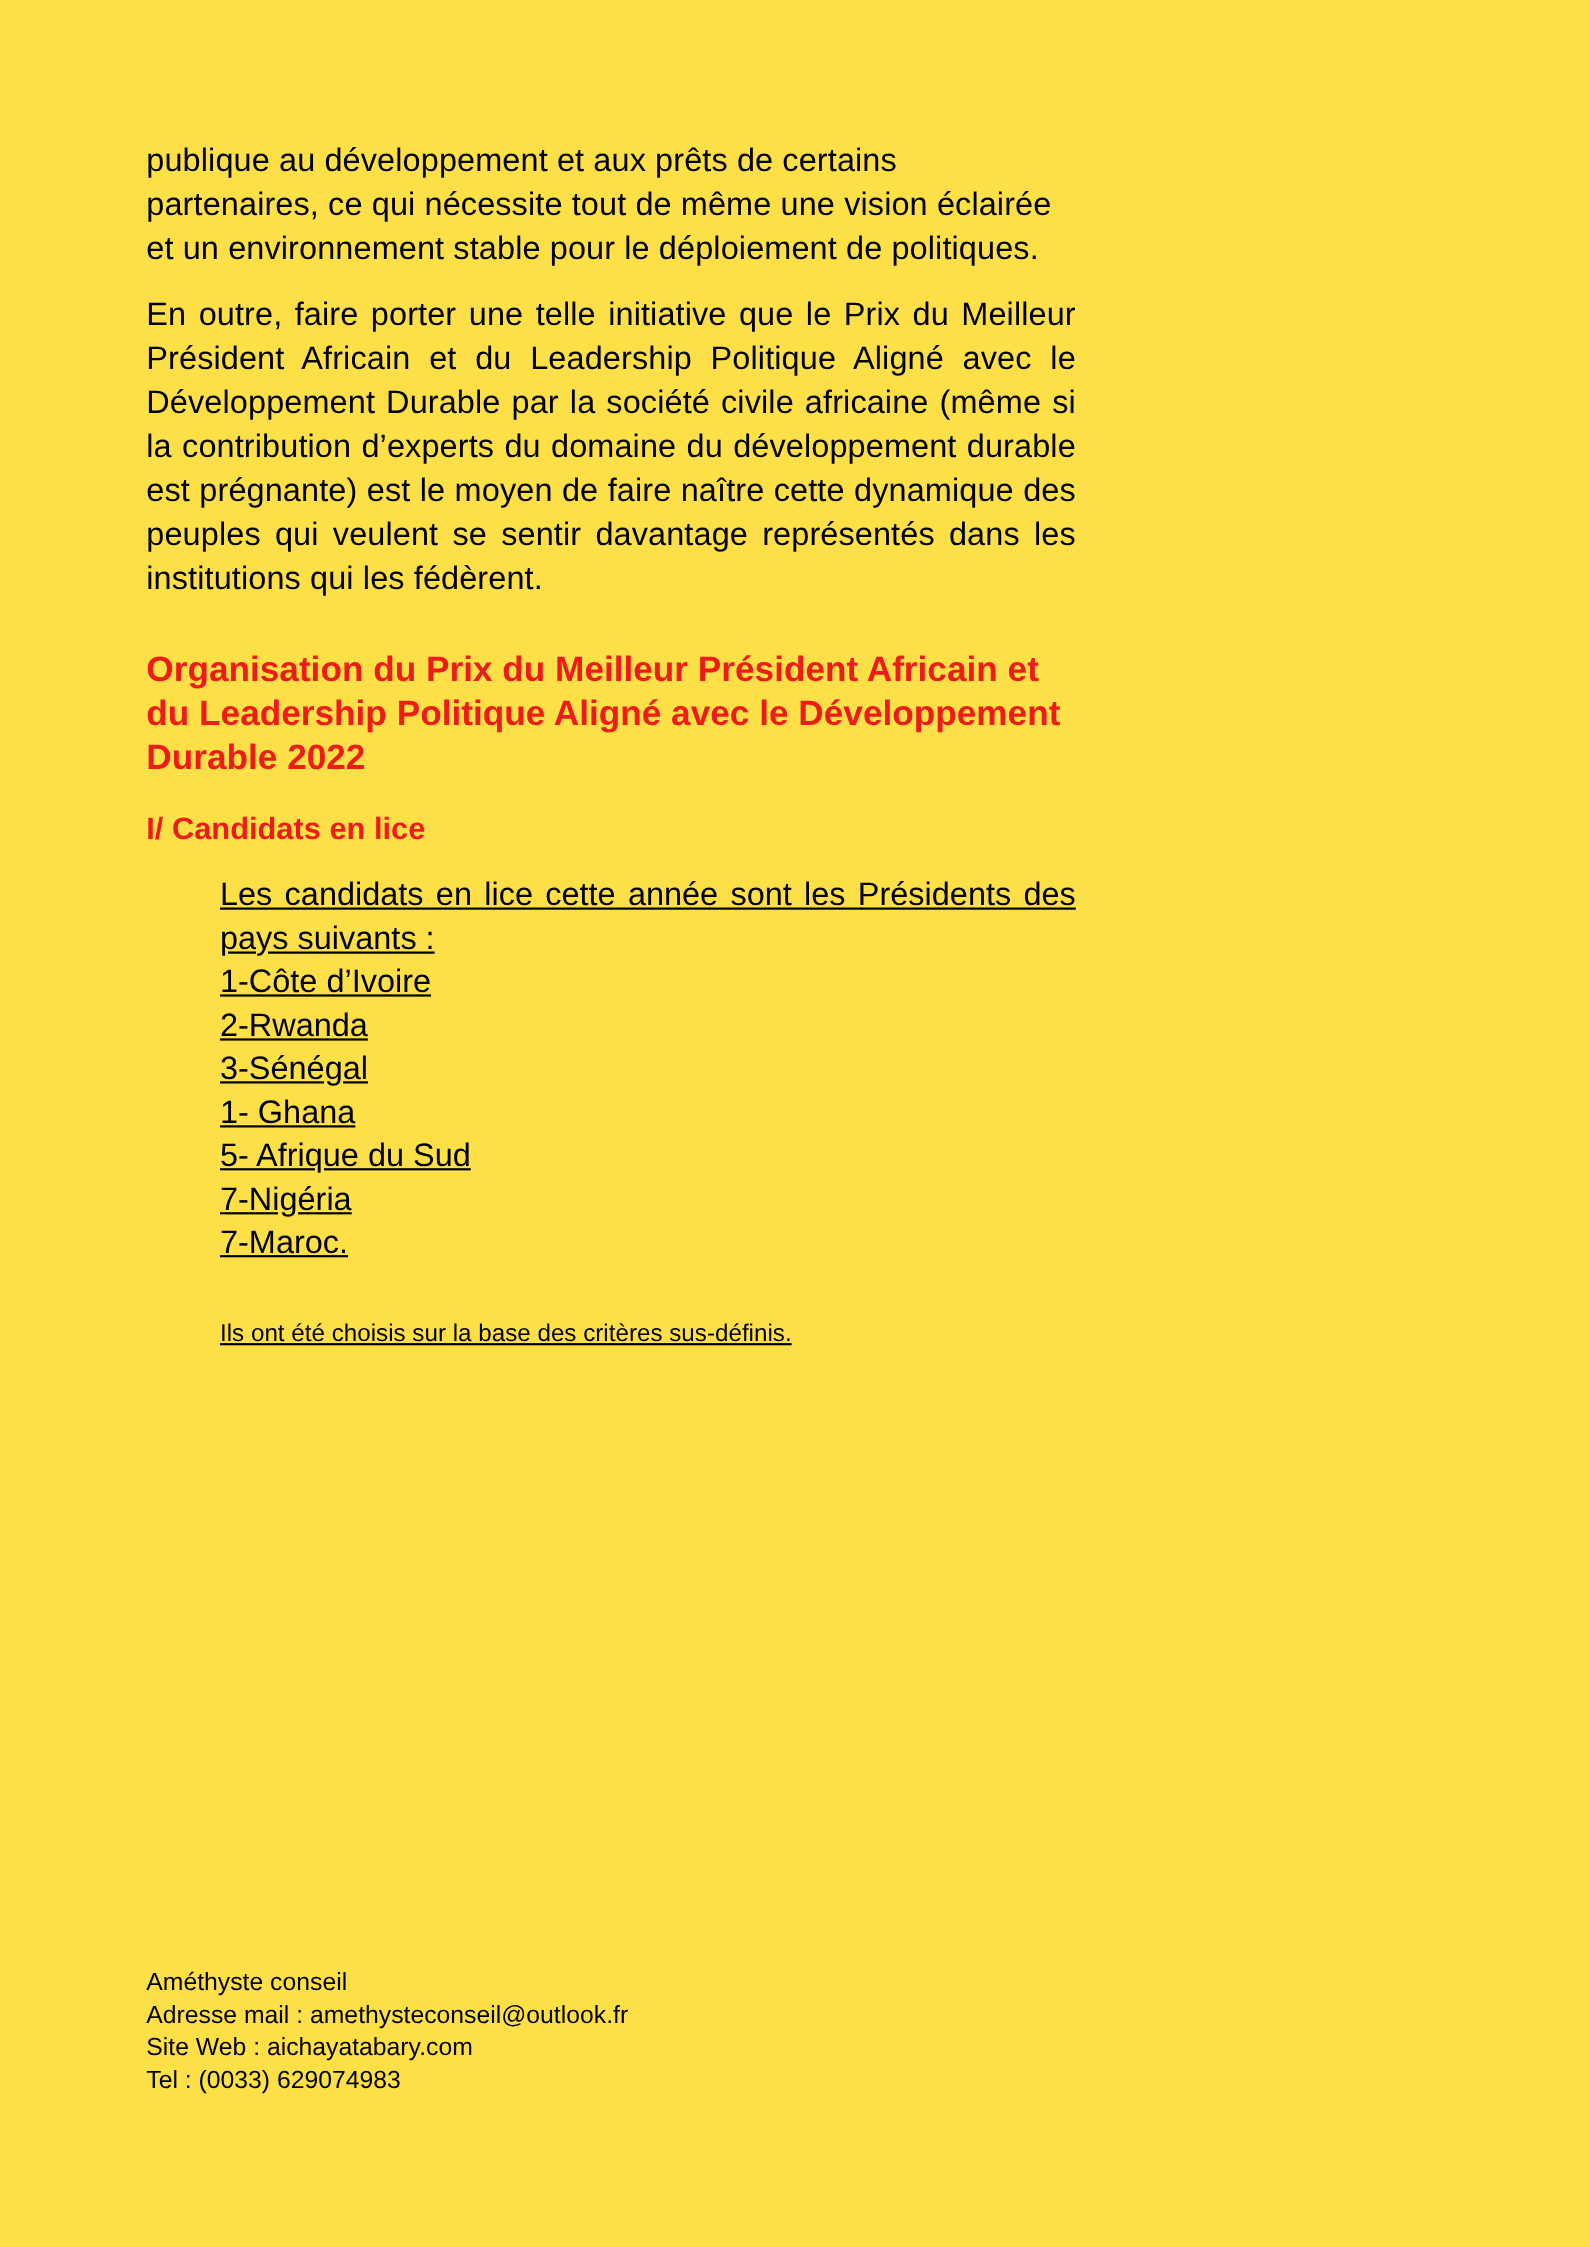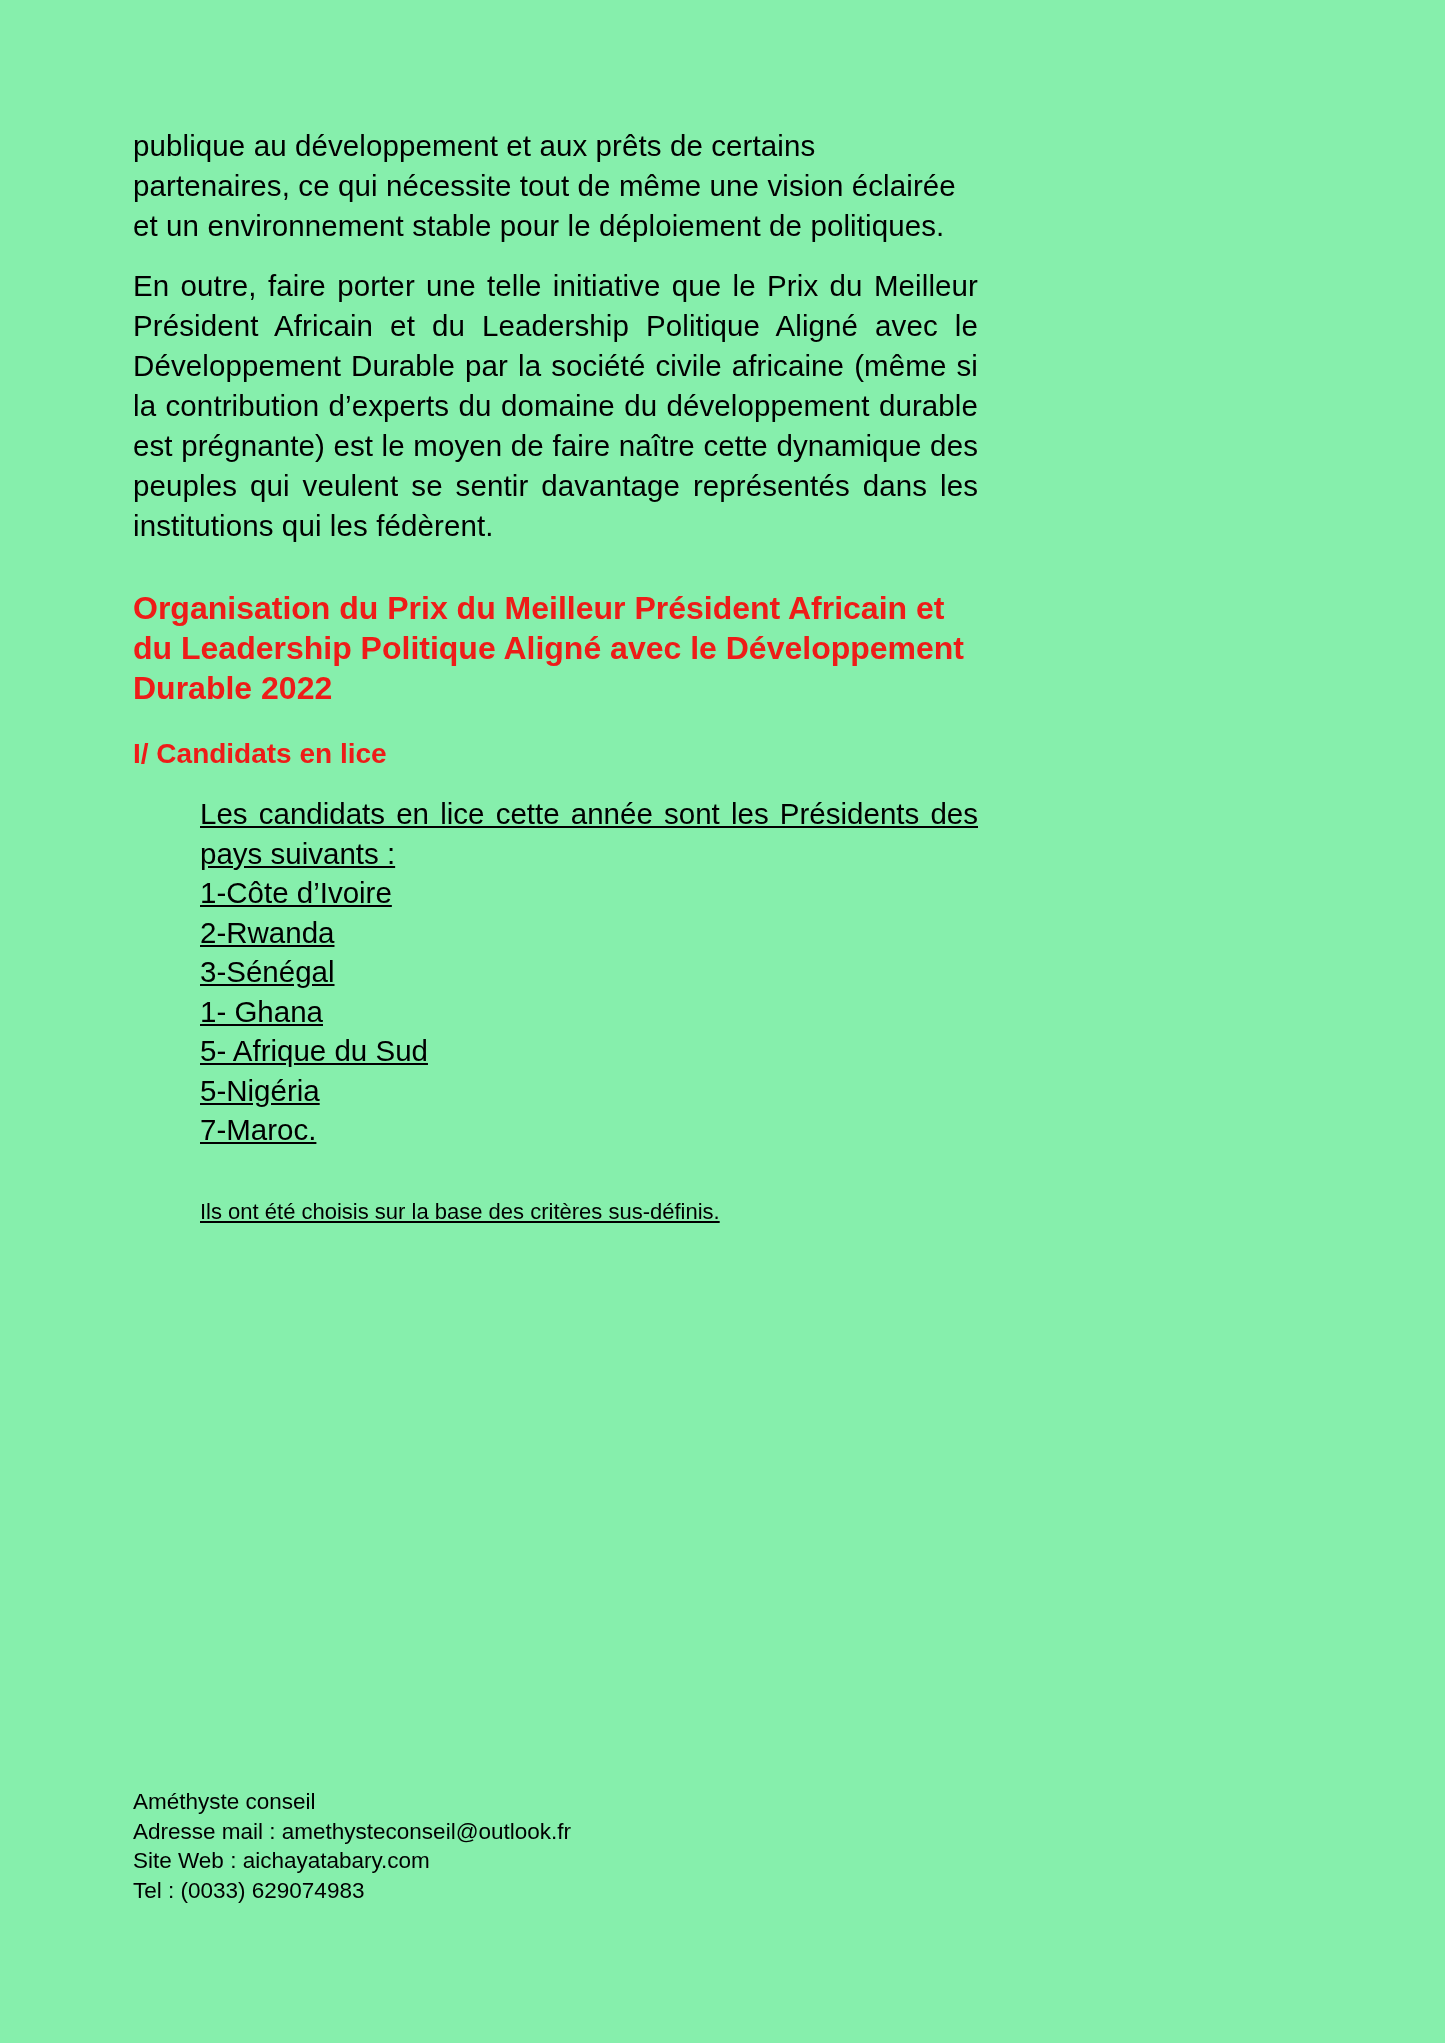--- a/index.html
+++ b/index.html
@@ -15,21 +15,21 @@
     color: #000000;
     overflow: hidden;
   }
 
   .page {
     position: absolute;
     left: 0;
     top: 0;
     width: 1445px;
     height: 2043px;
-    background: #86efac;
+    background: #fde047;
   }
 
   .content {
     position: absolute;
     left: 133px;
     top: 126px;
     width: 845px;
   }
 
   p.body-par {
@@ -133,21 +133,21 @@
     <div class="indent-block">
 
       <p class="indent-par">Les candidats en lice cette année sont les Présidents des pays suivants :</p>
 
       <ul class="candidate-list">
         <li>1-Côte d’Ivoire</li>
         <li>2-Rwanda</li>
         <li>3-Sénégal</li>
         <li>1- Ghana</li>
         <li>5- Afrique du Sud</li>
-        <li>5-Nigéria</li>
+        <li>7-Nigéria</li>
         <li>7-Maroc.</li>
       </ul>
 
       <p class="closing-line">Ils ont été choisis sur la base des critères sus-définis.</p>
 
     </div>
 
   </div>
 
   <div class="footer">

